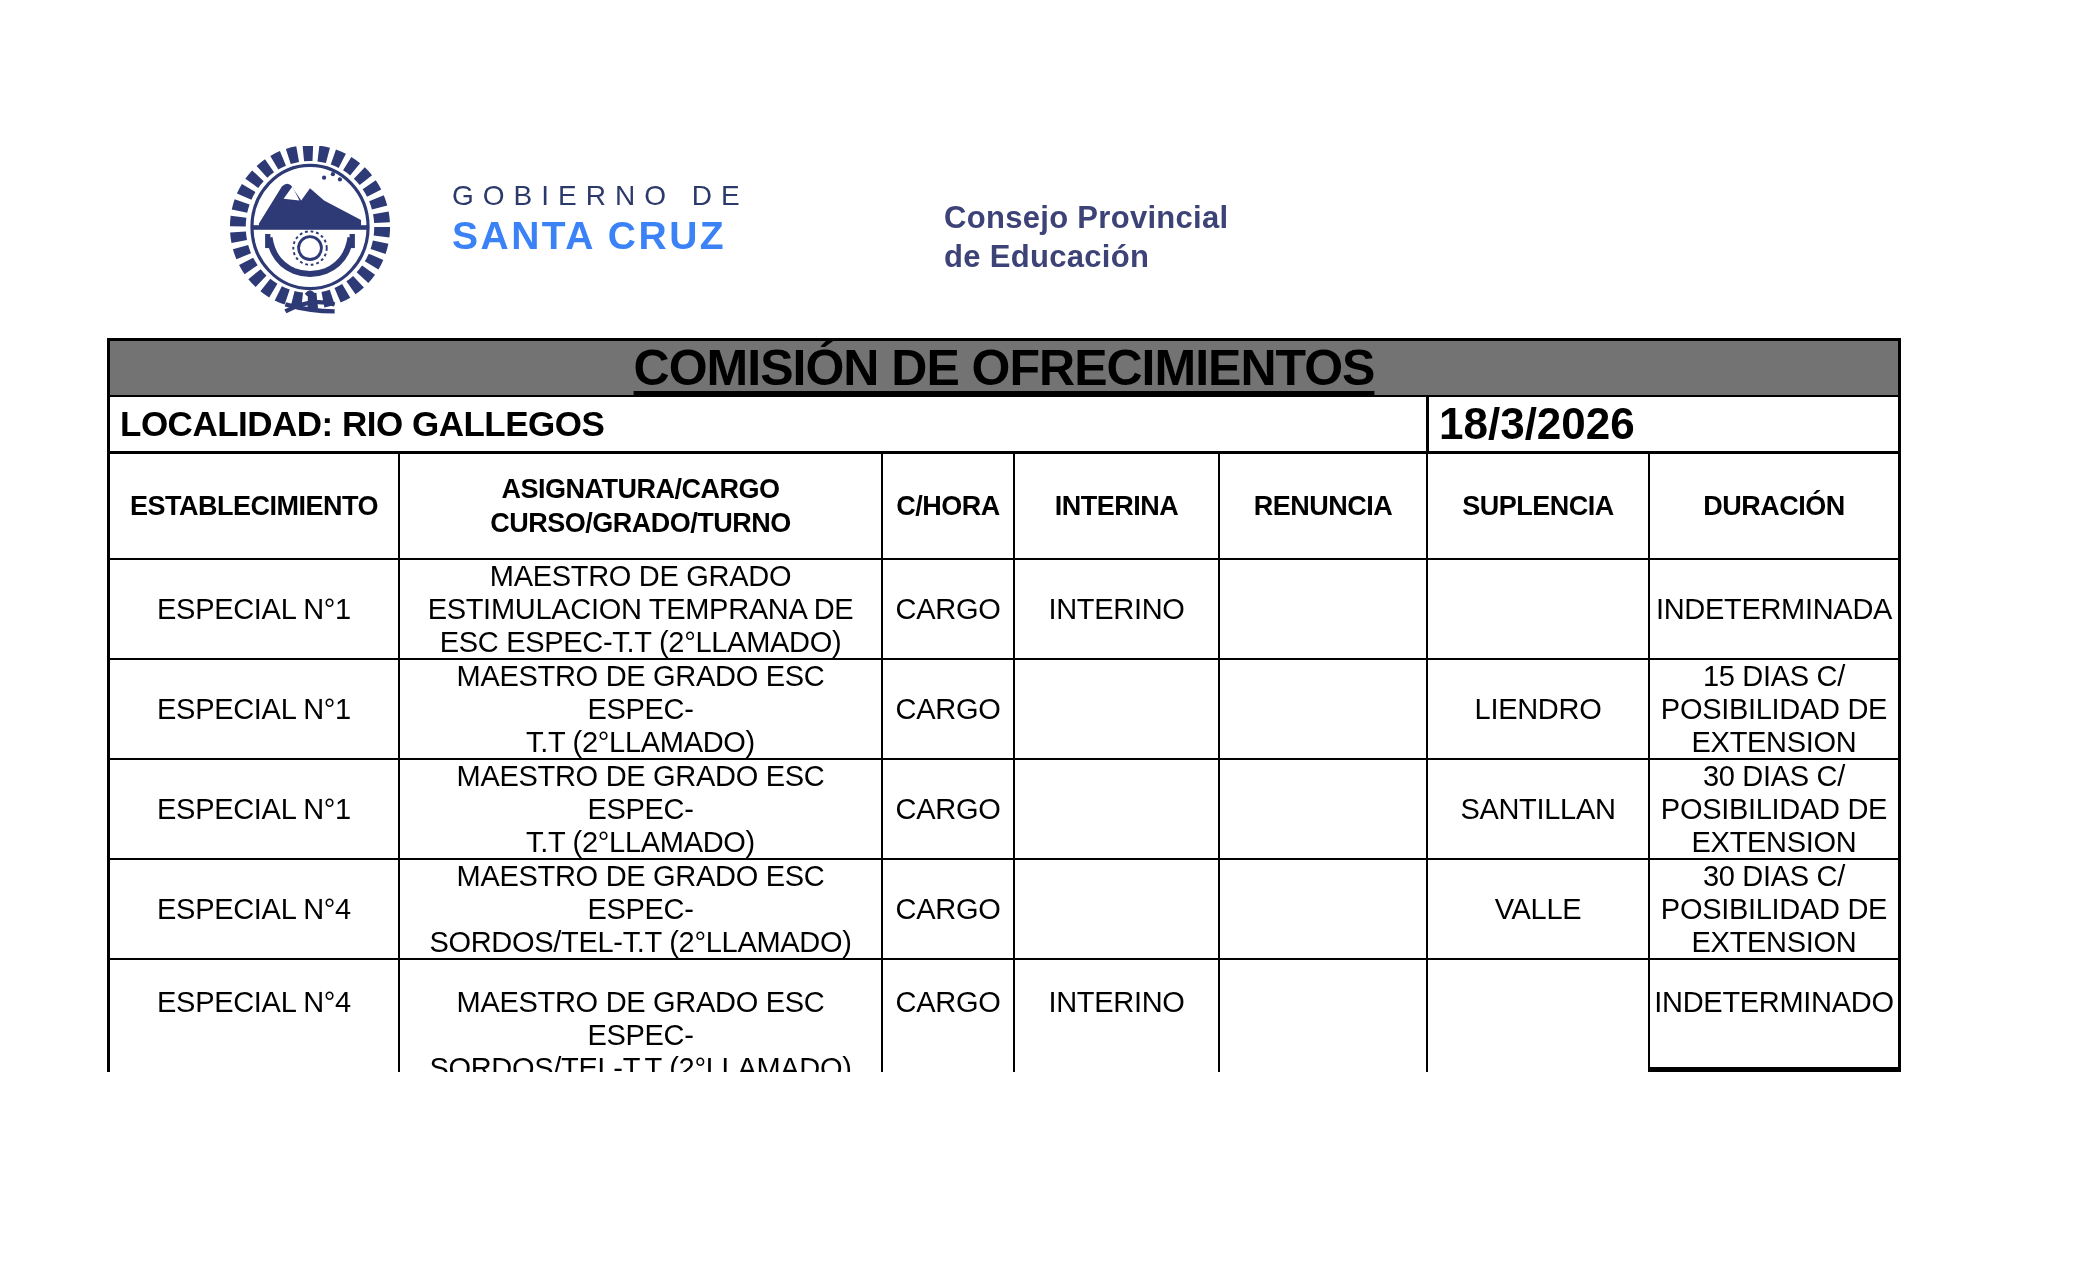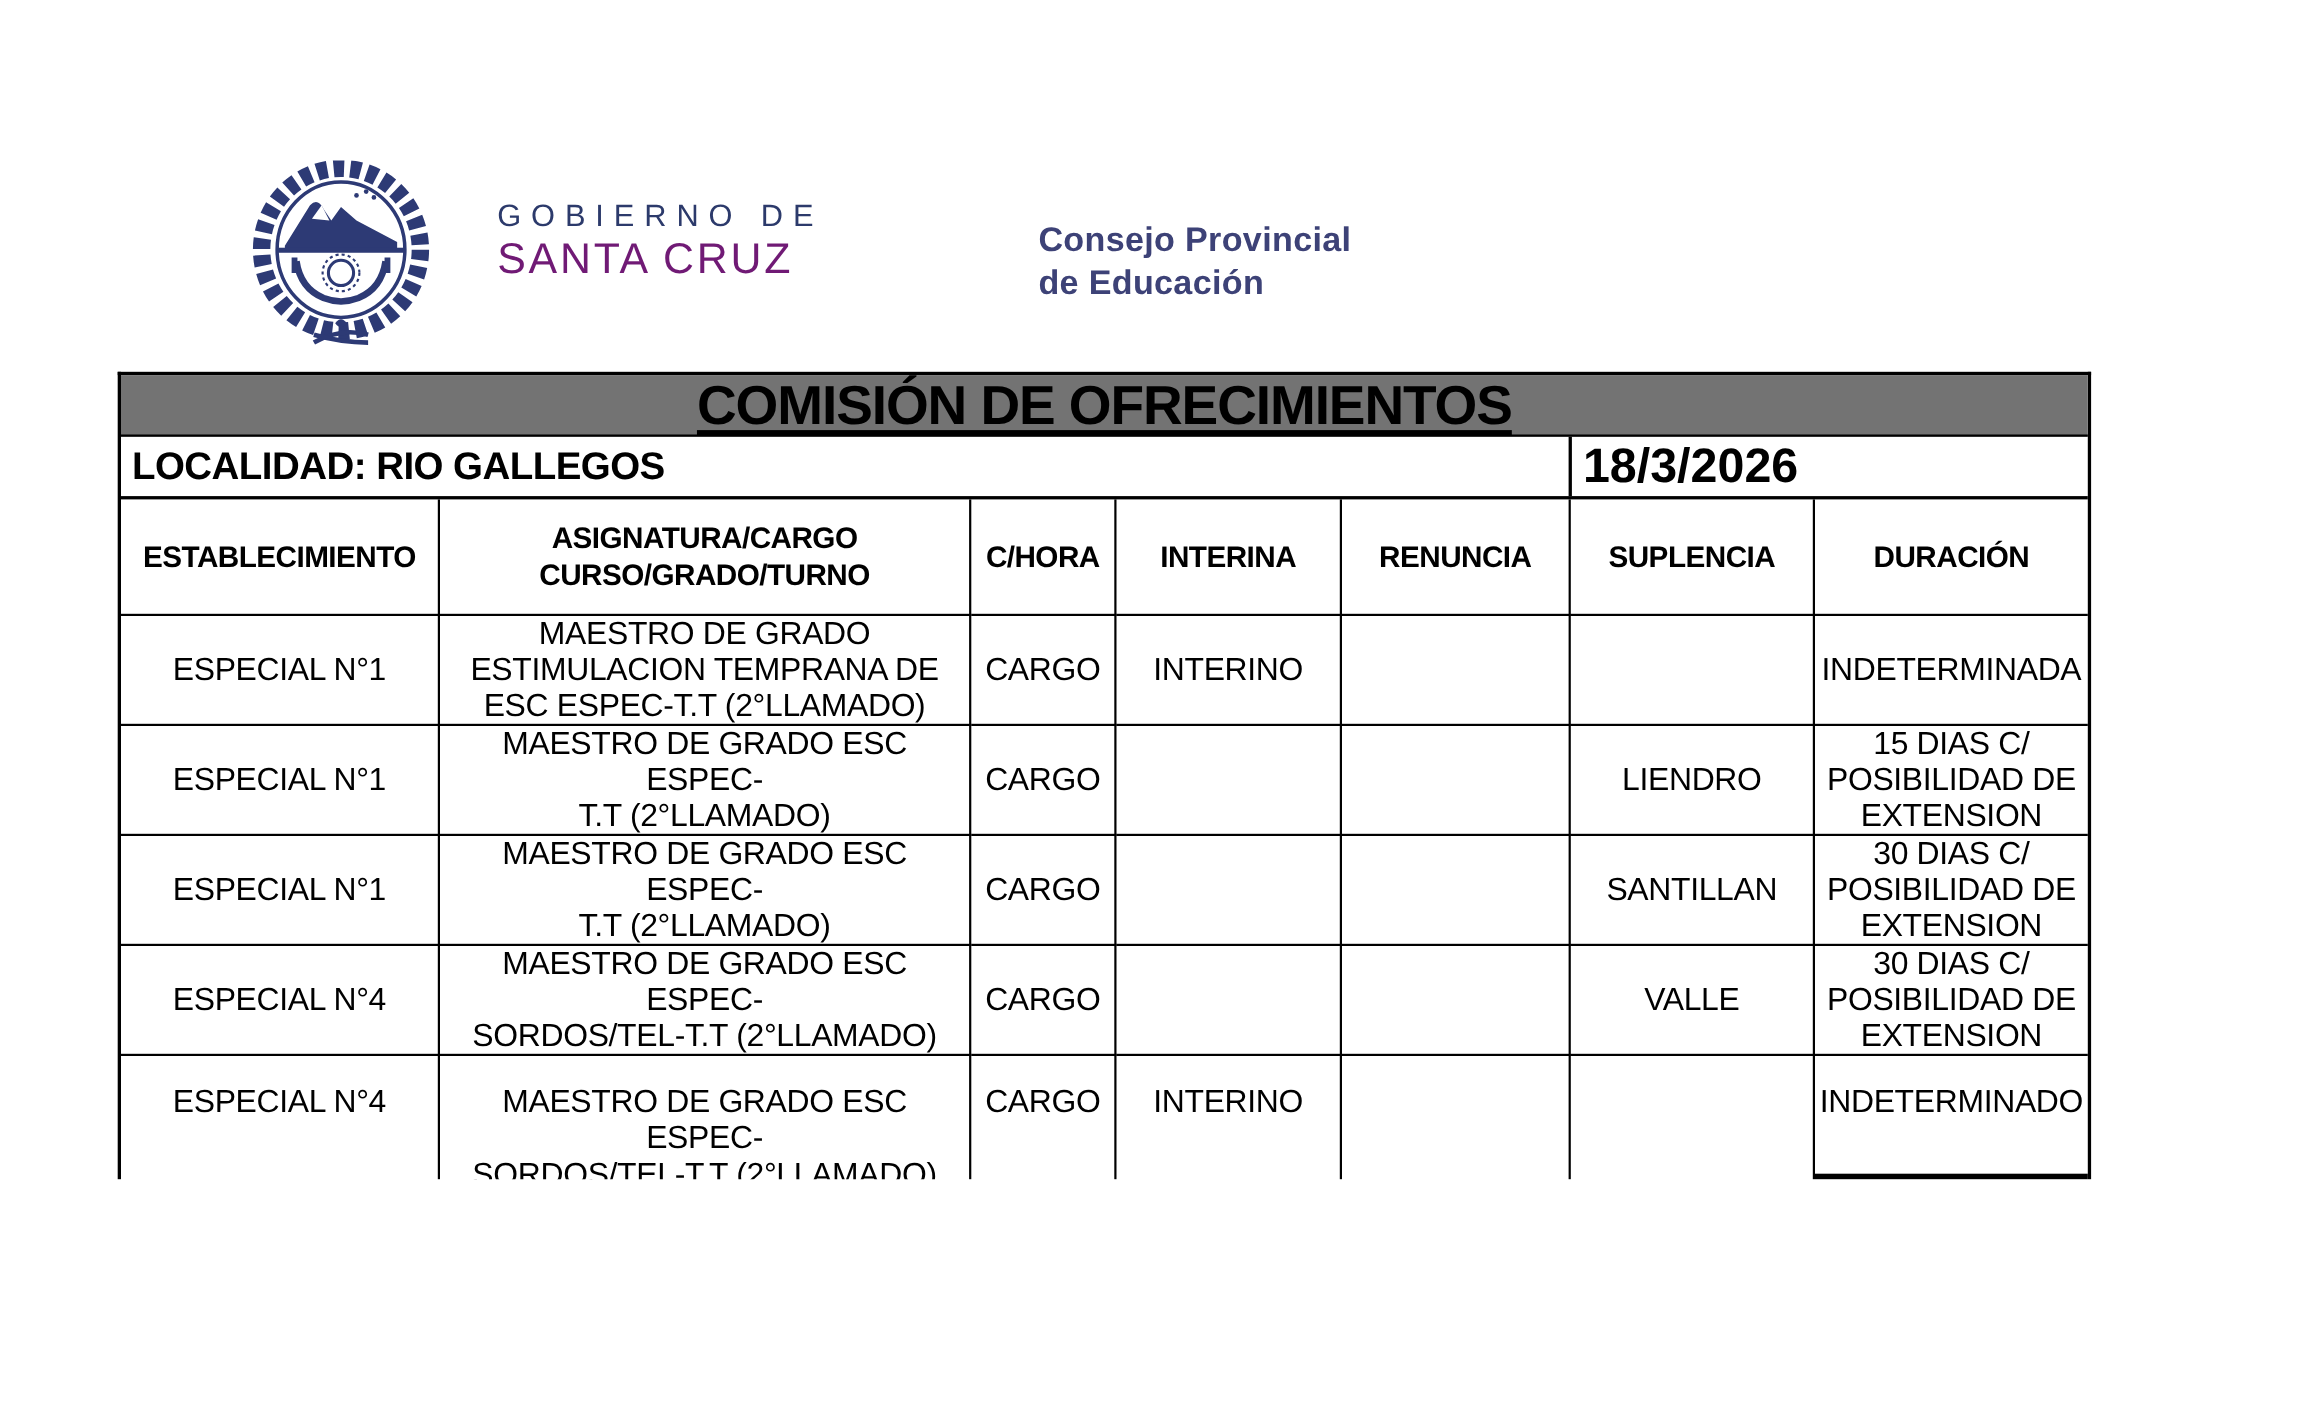--- a/index.html
+++ b/index.html
@@ -10,21 +10,21 @@
 
   
   .brand{position:absolute;left:0;top:0;width:2100px;height:330px;}
   .logo{position:absolute;left:220px;top:146px;width:180px;height:176px;}
   .gob-block{position:absolute;left:452px;top:180px;width:420px;}
   .gob-line1{
     font-size:28px;font-weight:500;letter-spacing:9px;color:#2c3a6b;
     white-space:nowrap;
   }
   .gob-line2{
-    font-size:39px;font-weight:400;letter-spacing:2.5px;color:#701a75;
+    font-size:39px;font-weight:700;letter-spacing:2.5px;color:#3b82f6;
     white-space:nowrap;margin-top:2px;
   }
   .consejo{
     position:absolute;left:944px;top:198px;
     font-size:31px;font-weight:700;color:#3d4277;line-height:39px;
     white-space:pre-line;letter-spacing:0.3px;
   }
 
   
   .doc{

